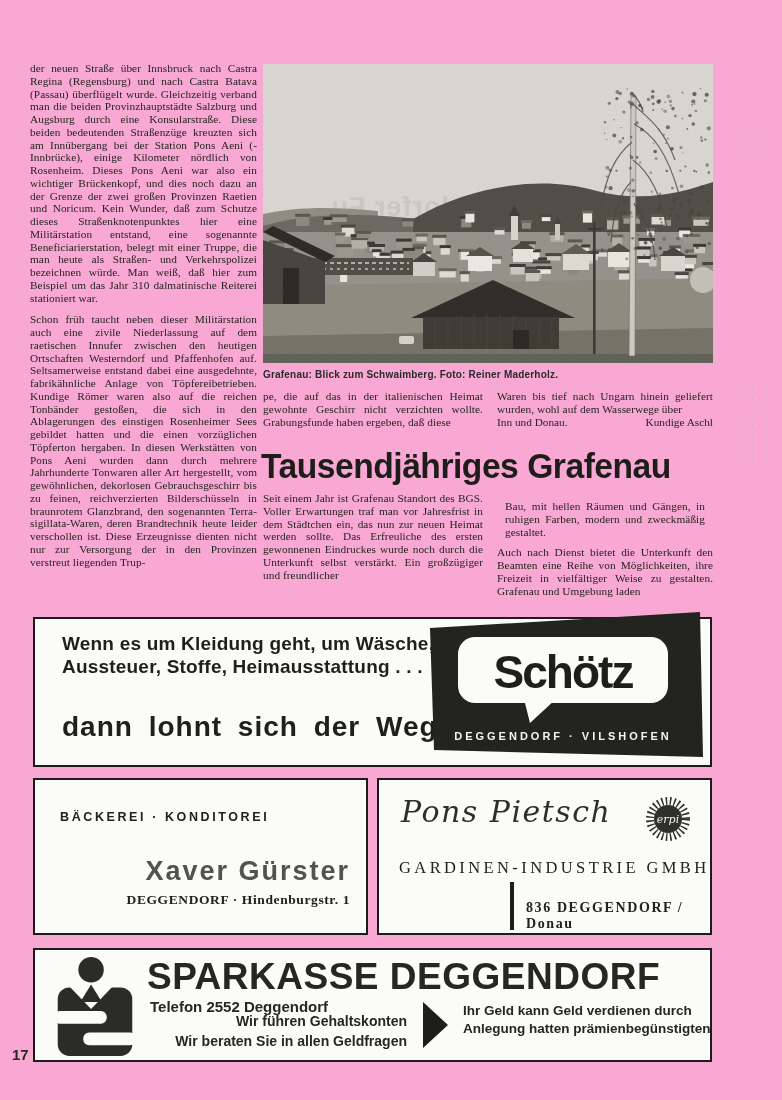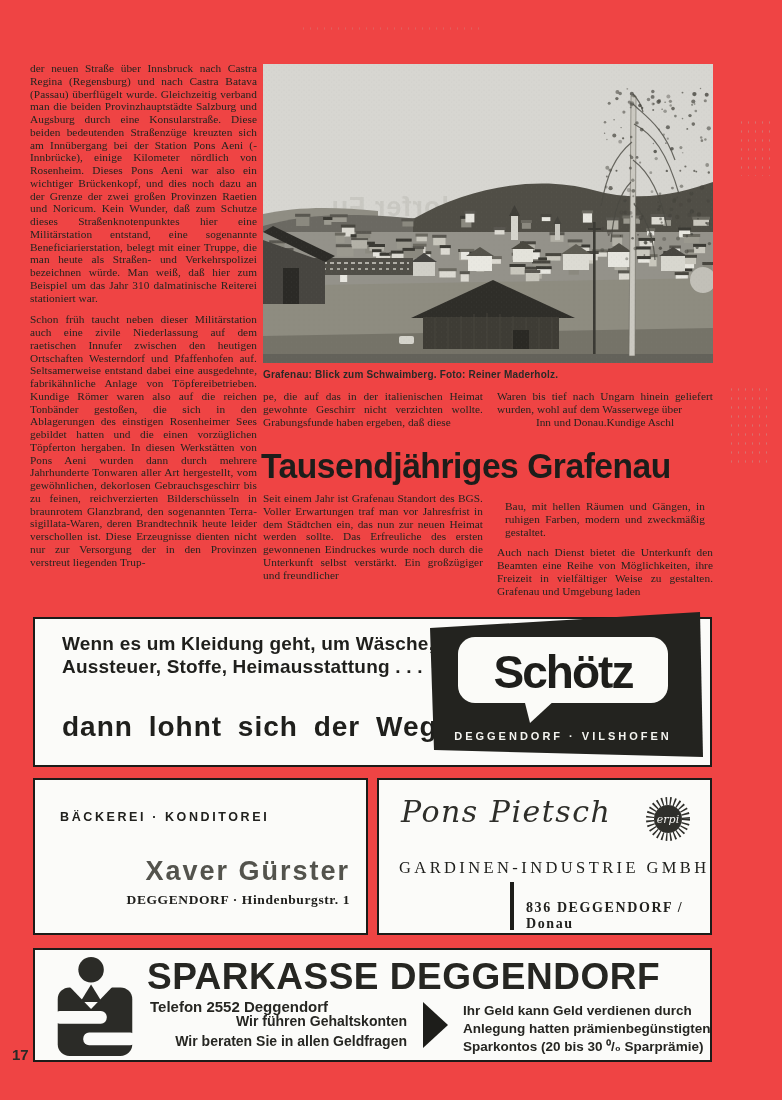--- a/index.html
+++ b/index.html
@@ -1,21 +1,21 @@
 <!DOCTYPE html>
 <html><head>
 <meta charset="utf-8">
 <style>
   html,body{margin:0;padding:0;background:#e3e3e0;}
-  .page{position:relative;width:782px;height:1100px;background:#ef4444;overflow:hidden;
+  .page{position:relative;width:782px;height:1100px;background:#f9a8d4;overflow:hidden;
         font-family:"Liberation Serif",serif;color:#24241f;}
   .abs{position:absolute;}
   .just{text-align:justify;font-size:11.3px;line-height:12.75px;letter-spacing:.05px;}
   .just p{margin:0 0 9px 0;}
-  .flexline{display:flex;justify-content:center;font-size:11.3px;line-height:12.75px;}
+  .flexline{display:flex;justify-content:space-between;font-size:11.3px;line-height:12.75px;}
   .caption{font-family:"Liberation Sans",sans-serif;font-weight:bold;font-size:10px;color:#2a2a27;letter-spacing:.2px;}
   h1.headline{margin:0;font-family:"Liberation Sans",sans-serif;font-weight:bold;font-size:35px;
         letter-spacing:-.5px;color:#1d1d1a;transform:scaleX(.96);transform-origin:left;white-space:nowrap;}
   .adbox{position:absolute;border:2px solid #1c1c19;background:#fbfbf9;box-sizing:border-box;}
   .ad1-line{font-family:"Liberation Sans",sans-serif;font-weight:bold;font-size:19px;color:#1f1f1c;letter-spacing:.2px;}
   .ad1-big{font-family:"Liberation Sans",sans-serif;font-weight:bold;font-size:28px;color:#1f1f1c;
         letter-spacing:1px;word-spacing:7px;}
   .gu-cat{font-family:"Liberation Sans",sans-serif;font-weight:bold;font-size:12.5px;letter-spacing:2.6px;color:#21211e;}
   .gu-name{font-family:"Liberation Sans",sans-serif;font-weight:bold;font-size:27px;letter-spacing:2px;color:#53534d;text-align:right;}
   .gu-addr{font-family:Liberation Serif, serif;font-weight:bold;font-size:13.5px;letter-spacing:.6px;color:#21211e;text-align:right;}
@@ -544,21 +544,20 @@
     <div class="abs sp-slogans" style="left:140px;top:62px;width:232px;">
       <div>Wir führen Gehaltskonten</div>
       <div>Wir beraten Sie in allen Geldfragen</div>
     </div>
     <svg class="abs" style="left:388px;top:52px;" width="26" height="48" viewBox="0 0 26 48">
       <polygon points="0,0 25,23 0,46" fill="#1d1d1a"></polygon>
     </svg>
     <div class="abs sp-offer" style="left:428px;top:52px;width:250px;">
       <div>Ihr Geld kann Geld verdienen durch</div>
       <div>Anlegung hatten prämienbegünstigten</div>
-      <div>Sparkontos (20 bis 30 ⁰/₀ Sparprämie)</div>
     </div>
   </div>
 
   <div class="abs pagenum" style="left:12px;top:1046px;">17</div>
 
   <div class="speck" style="left:728px;top:385px;width:42px;height:82px;"></div>
   <div class="speck" style="left:738px;top:118px;width:32px;height:58px;"></div>
   <div class="speck" style="left:300px;top:24px;width:180px;height:10px;opacity:.25;"></div>
 
 </div>

